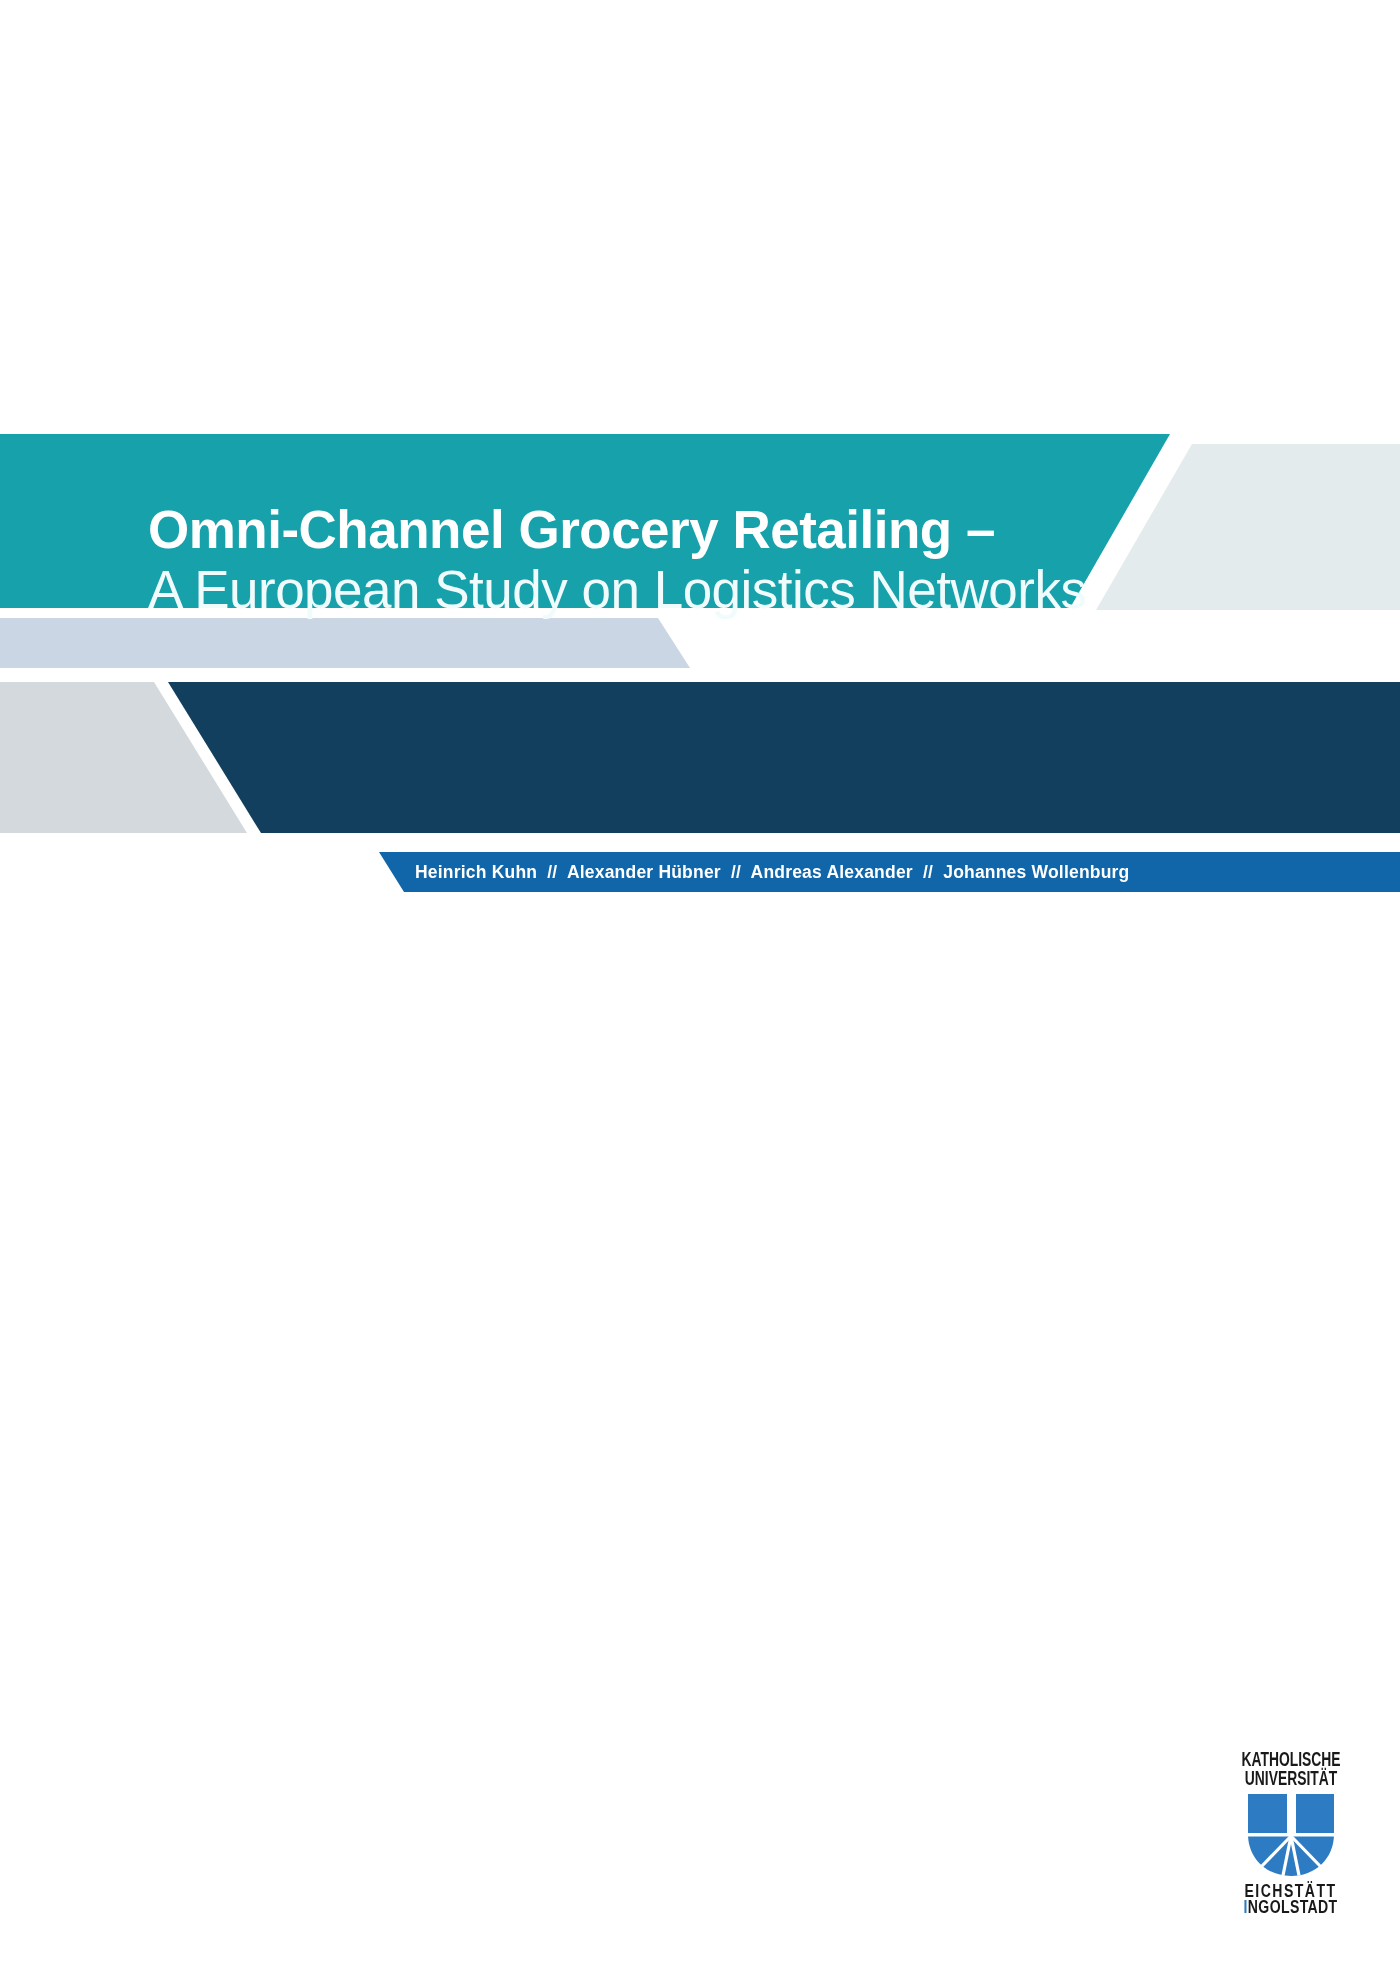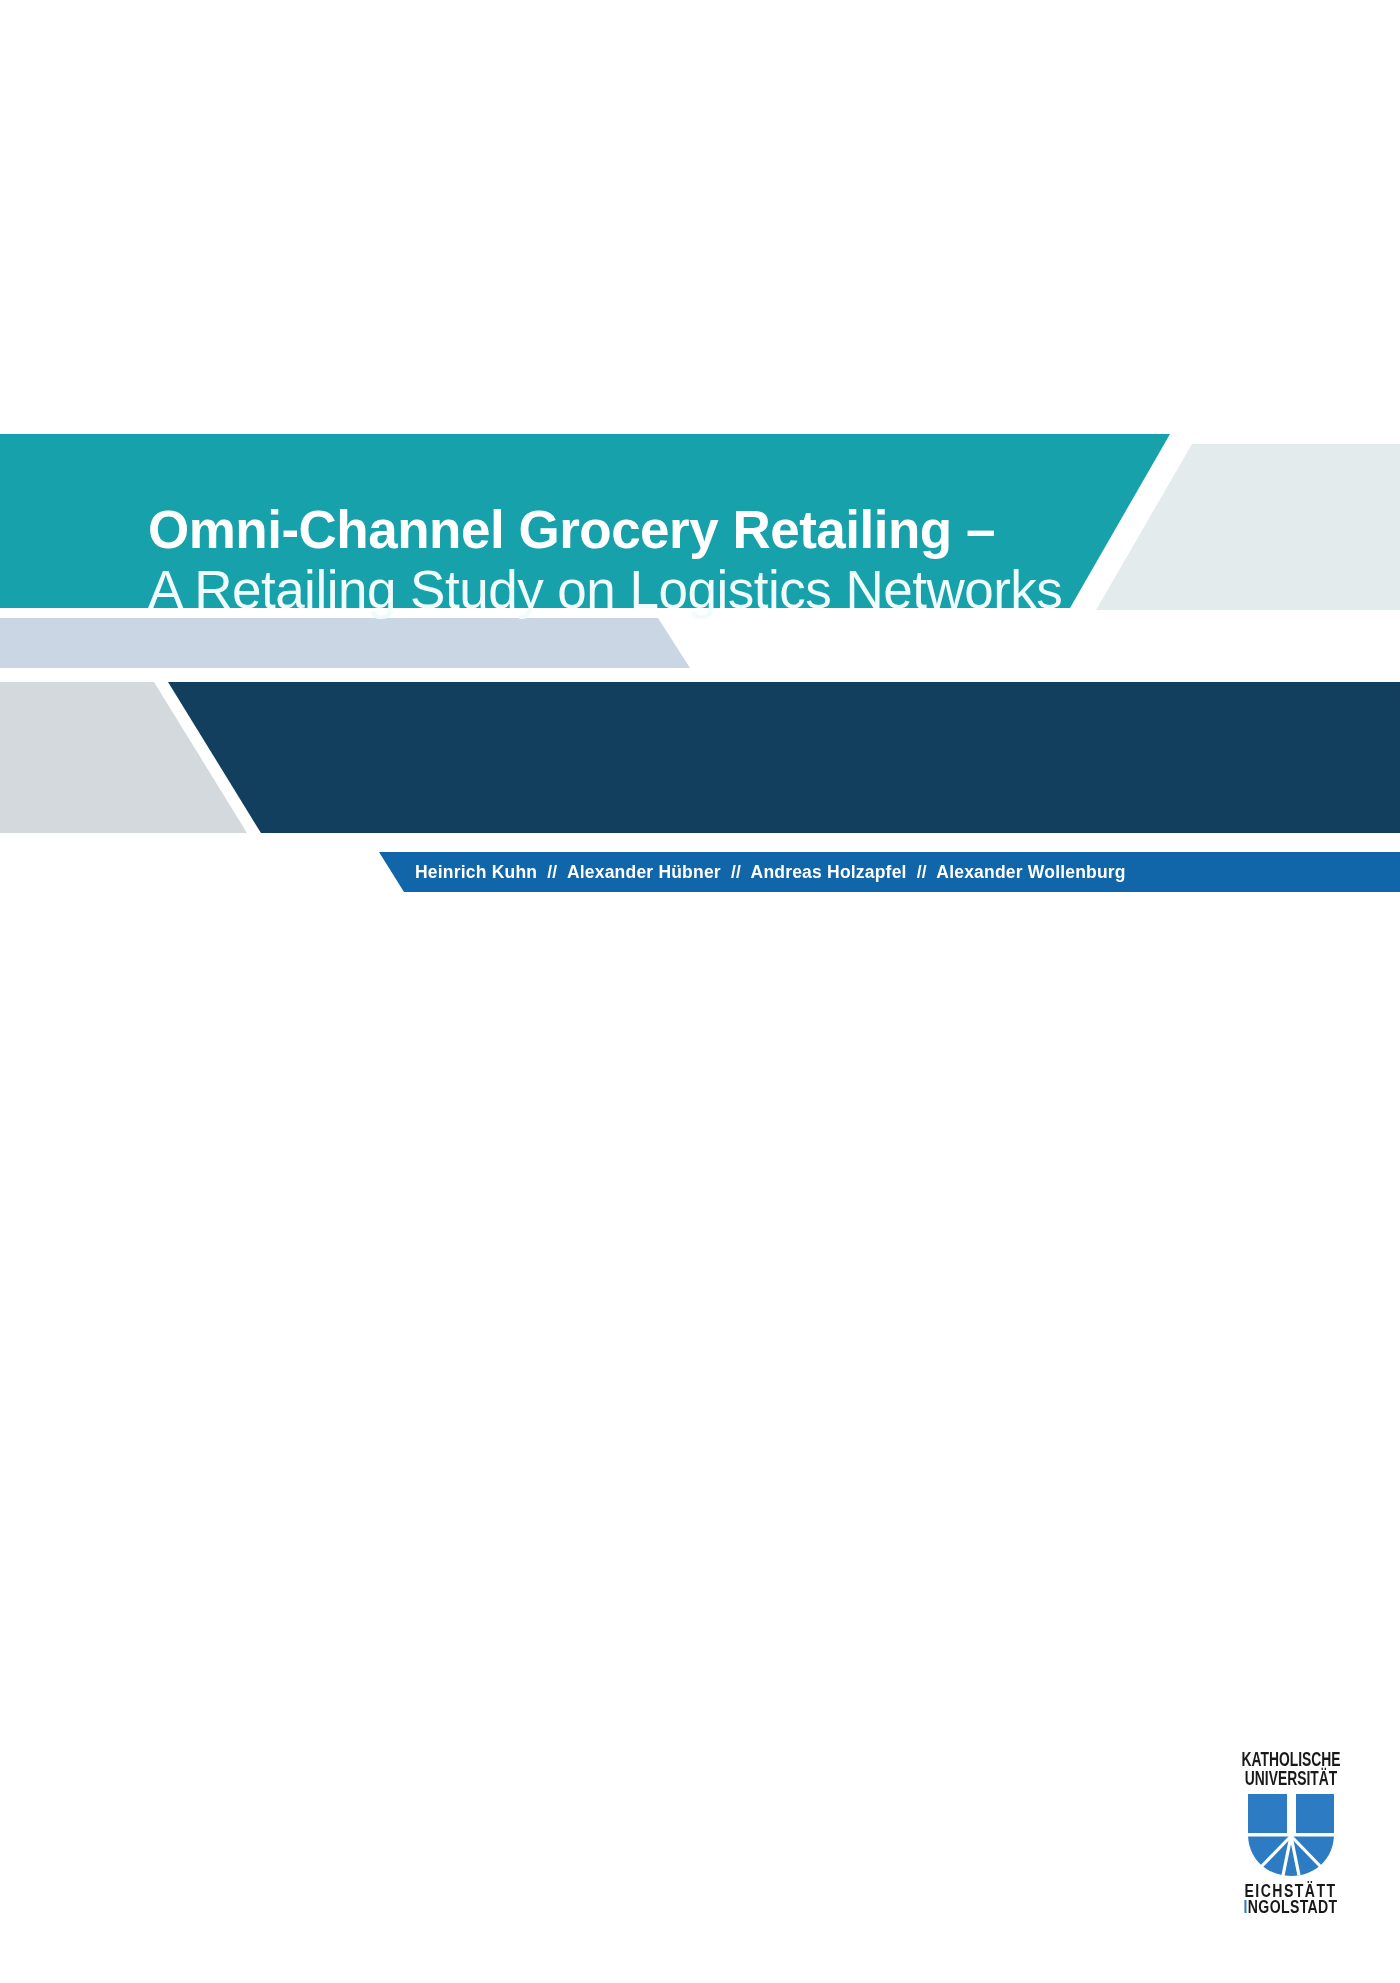--- a/index.html
+++ b/index.html
@@ -102,25 +102,25 @@
 <div class="page">
 
   <div class="teal-band"></div>
   <div class="right-shape"></div>
   <div class="mid-band"></div>
   <div class="gray-para"></div>
   <div class="navy-band"></div>
 
   <div class="title">
     <div class="t1">Omni-Channel Grocery Retailing –</div>
-    <div class="t2">A Retailing Study on Logistics Networks</div>
+    <div class="t2">A European Study on Logistics Networks</div>
   </div>
 
   <div class="author-strip">
-    <span class="authors">Heinrich Kuhn  //  Alexander Hübner  //  Andreas Holzapfel  //  Alexander Wollenburg</span>
+    <span class="authors">Heinrich Kuhn  //  Alexander Hübner  //  Andreas Alexander  //  Johannes Wollenburg</span>
   </div>
 
   <div class="logo">
     <div class="logo-top">
       <div>KATHOLISCHE</div>
       <div>UNIVERSITÄT</div>
     </div>
     <svg class="emblem" viewBox="0 0 86 82" xmlns="http://www.w3.org/2000/svg">
       <path d="M0,0 H86 V40 C86,64 68,82 43,82 C18,82 0,64 0,40 Z" fill="#2d7cc3"></path>
       <rect x="39" y="0" width="9" height="39" fill="#ffffff"></rect>

